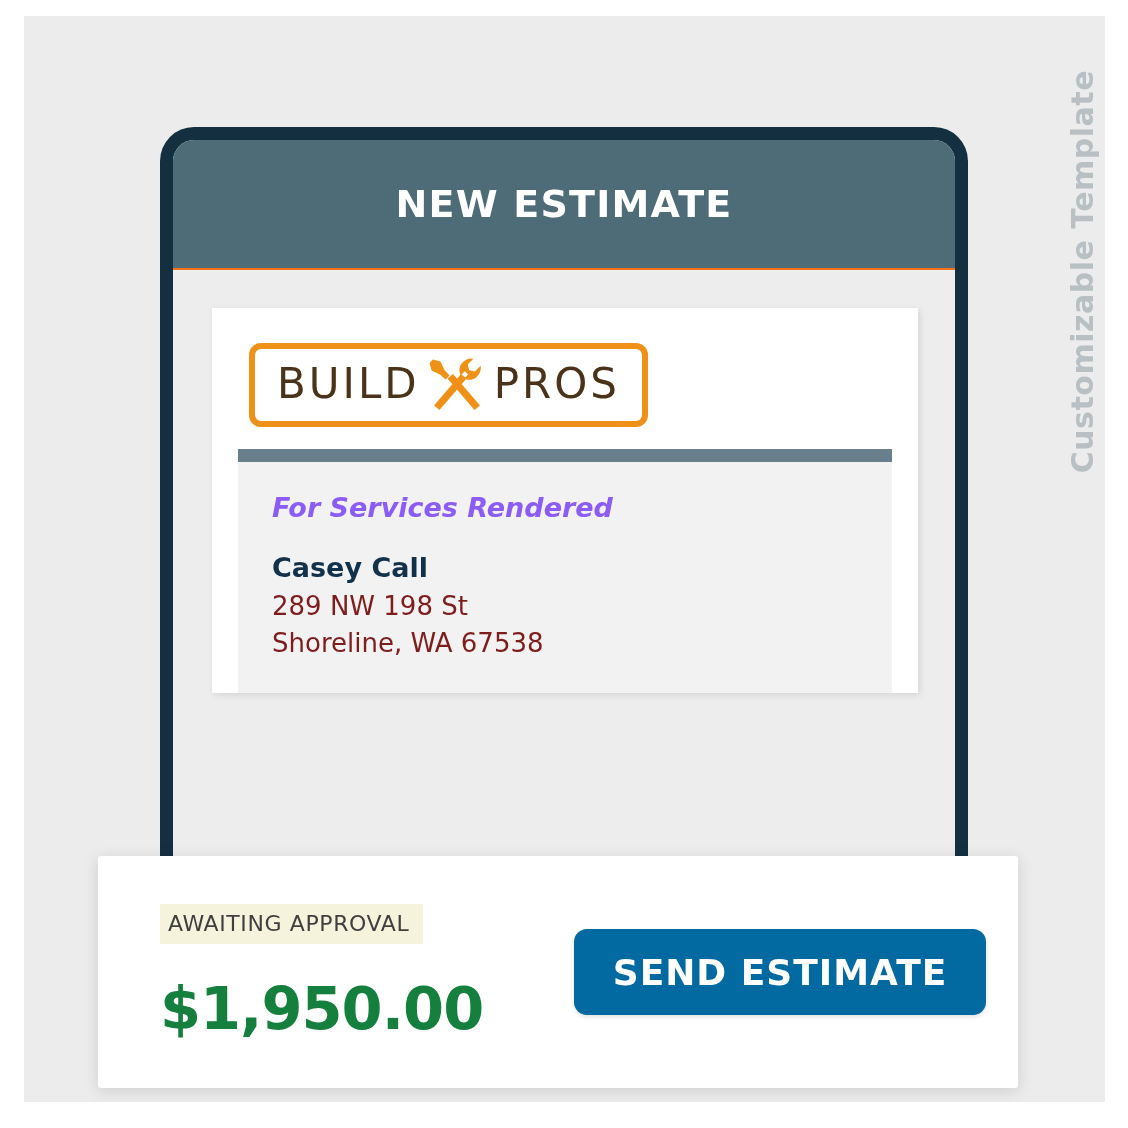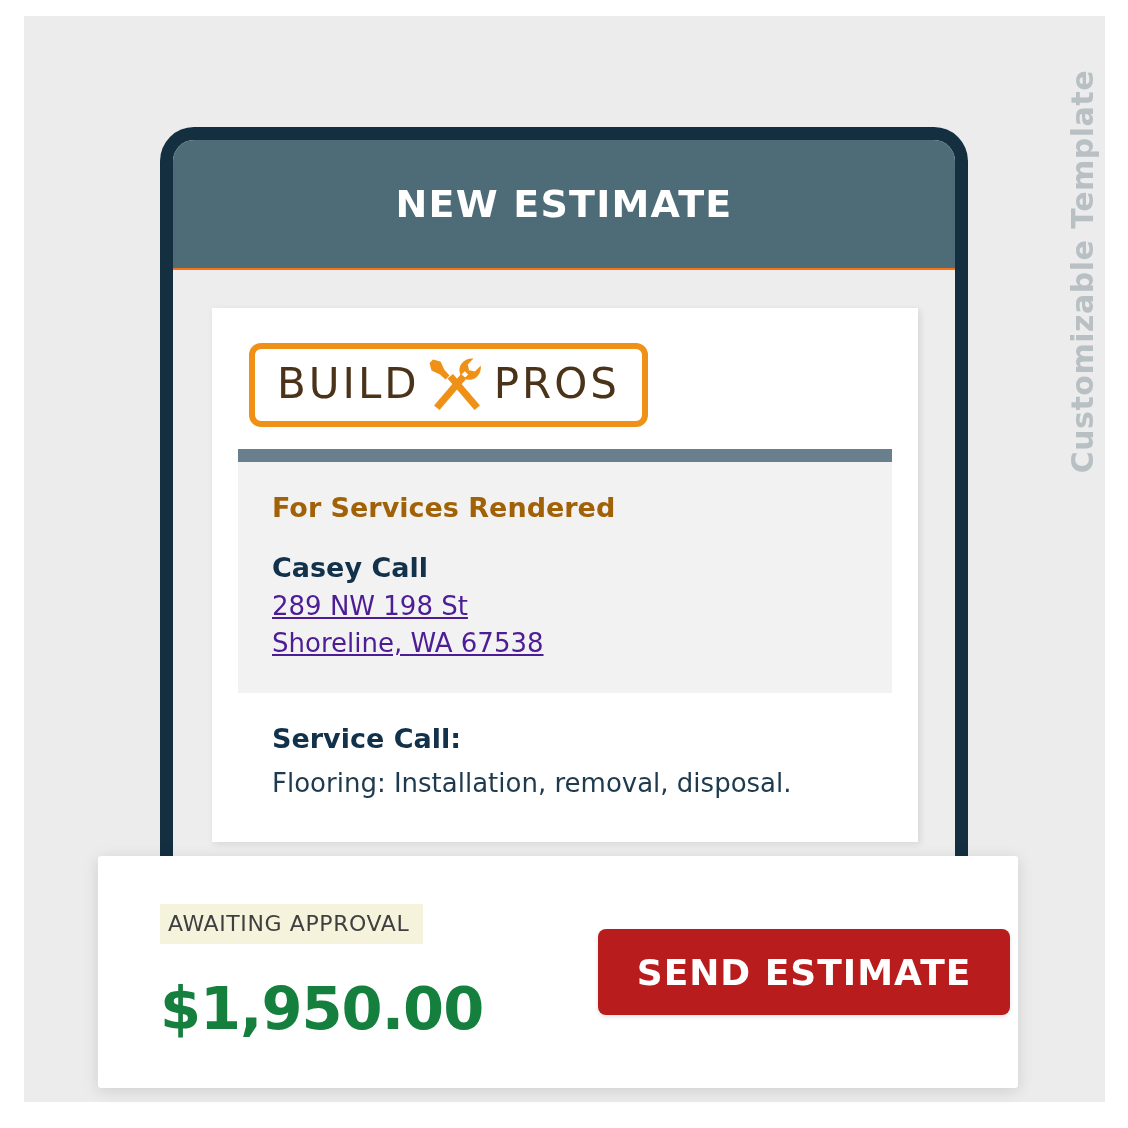--- a/index.html
+++ b/index.html
@@ -148,38 +148,38 @@
 
   .t-est {
     font-family: "DejaVu Sans", sans-serif;
     font-size: 26px;
     color: #1d3a4e;
     line-height: 1.45;
   }
   .t-services {
     font-family: "DejaVu Sans", sans-serif;
     font-weight: bold;
+    font-style: italic;
     font-size: 27px;
-    color: #a16207;
+    color: #8b5cf6;
     line-height: 1.35;
     margin-bottom: 22px;
   }
   .t-name {
     font-family: "DejaVu Sans", sans-serif;
     font-weight: bold;
     font-size: 27px;
     color: #12314a;
     line-height: 1.45;
   }
   .t-addr {
     font-family: "DejaVu Sans", sans-serif;
     font-size: 26px;
-    color: #4c1d95;
+    color: #7f1d1d;
     line-height: 1.45;
-    text-decoration: underline;
   }
   .t-svc-label {
     font-family: "DejaVu Sans", sans-serif;
     font-weight: bold;
     font-size: 27px;
     color: #12314a;
     line-height: 1.5;
     margin-bottom: 6px;
   }
   .t-svc-desc {
@@ -221,26 +221,26 @@
   .amount {
     font-family: "DejaVu Sans", sans-serif;
     font-weight: bold;
     font-size: 59px;
     letter-spacing: -1px;
     color: #15803d;
     line-height: 1.05;
     margin-top: 20px;
   }
   .send-btn {
-    margin-left: 100px;
+    margin-left: 76px;
     width: 412px;
     height: 86px;
-    background: #b91c1c;
+    background: #0369a1;
     border: none;
-    border-radius: 8px;
+    border-radius: 13px;
     color: #ffffff;
     font-family: "DejaVu Sans", sans-serif;
     font-weight: bold;
     font-size: 36px;
     letter-spacing: 1px;
     cursor: pointer;
     box-shadow: 0 2px 4px rgba(0,0,0,0.12);
     display: flex;
     align-items: center;
     justify-content: center;
@@ -290,24 +290,20 @@
 
         <div class="doc-rule"></div>
 
         <div class="doc-section-gray">
           <div class="t-services">For Services Rendered</div>
           <div class="t-name">Casey Call</div>
           <div class="t-addr">289 NW 198 St</div>
           <div class="t-addr">Shoreline, WA 67538</div>
         </div>
 
-        <div class="doc-section-white">
-          <div class="t-svc-label">Service Call:</div>
-          <div class="t-svc-desc">Flooring: Installation, removal, disposal.</div>
-        </div>
 
       </div>
     </div>
   </div>
 
   <div class="action-card">
     <div class="action-left">
       <div class="status-badge">AWAITING APPROVAL</div>
       <div class="amount">$1,950.00</div>
     </div>

